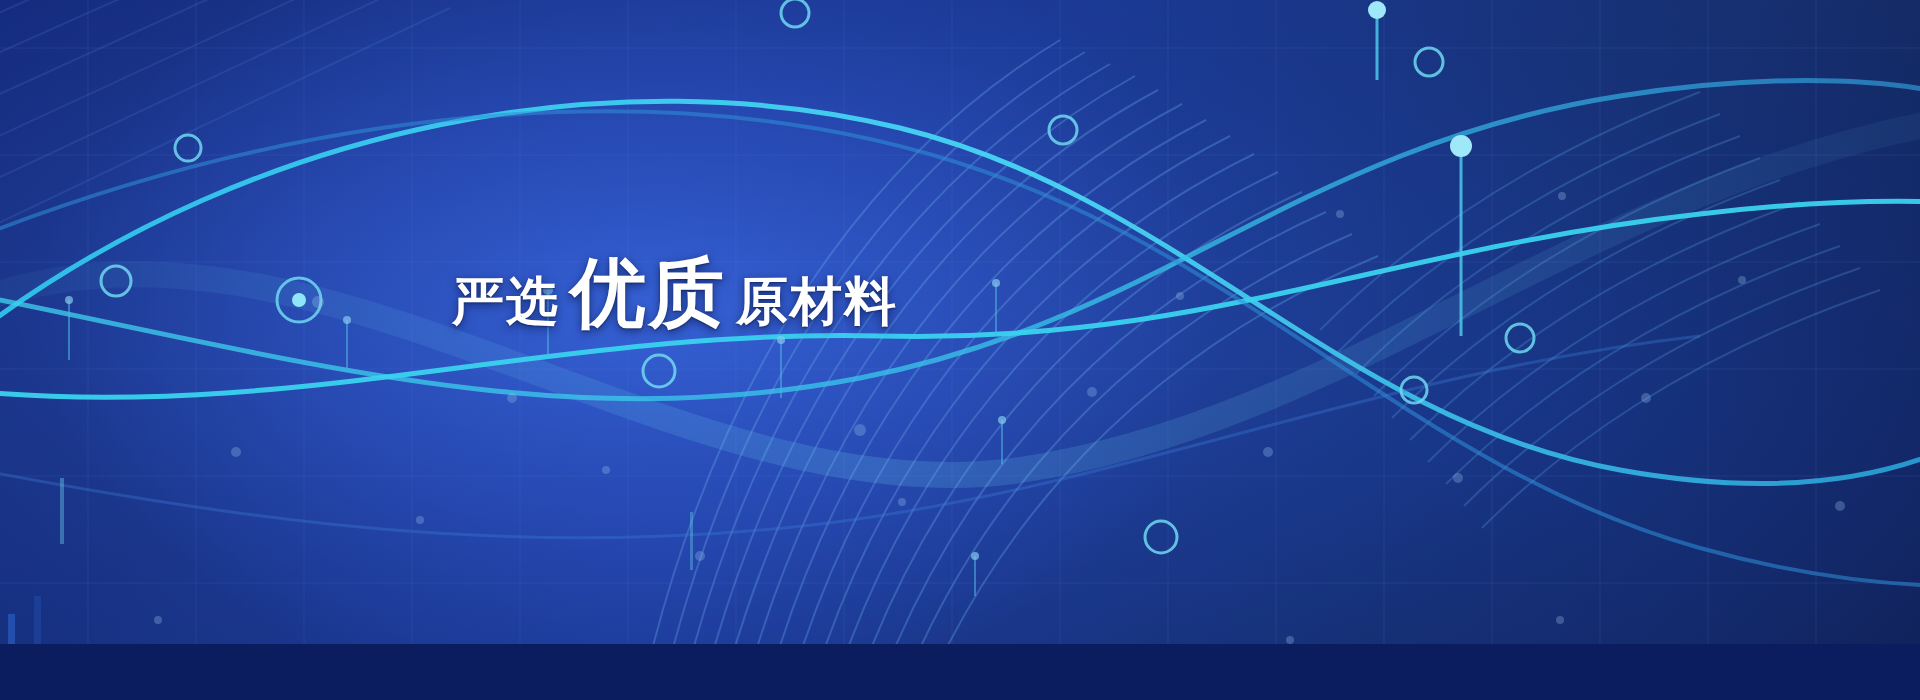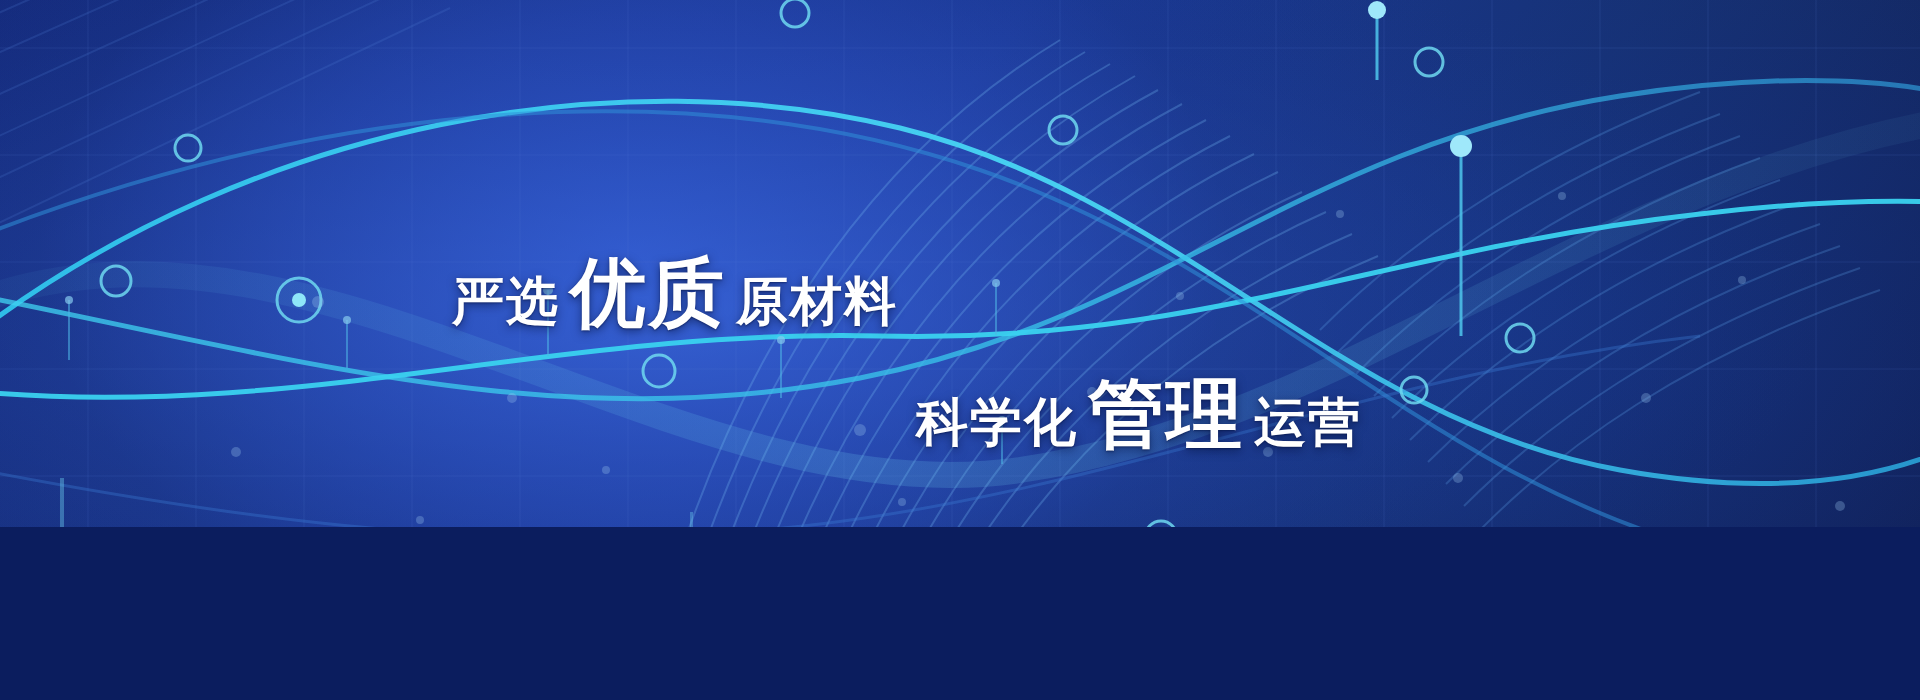--- a/index.html
+++ b/index.html
@@ -1,17 +1,17 @@
 <!DOCTYPE html>
 <html><head>
 <meta charset="utf-8">
 <style>
   html,body{margin:0;padding:0;background:#0b1d5e;}
   #banner{
-    position:relative;width:1920px;height:527px;overflow:hidden;
+    position:relative;width:1920px;height:644px;overflow:hidden;
     font-family:"Liberation Sans","DejaVu Sans",sans-serif;
     background:
       radial-gradient(ellipse 900px 620px at 33% 48%, #2b52c8 0%, rgba(37,70,180,0.72) 38%, rgba(26,52,145,0.25) 66%, rgba(20,40,120,0) 100%),
       radial-gradient(ellipse 1100px 700px at 78% 62%, rgba(23,56,150,0.55) 0%, rgba(17,40,116,0) 70%),
       linear-gradient(125deg,#142a7a 0%,#17317f 22%,#1b3a95 45%,#16306f 72%,#101f53 100%);
   }
   #banner>*{position:absolute;}
   .layer{left:0;top:0;width:1920px;height:700px;}
   .txtwrap{left:0;top:0;width:1920px;height:700px;pointer-events:none;}
   .line{
@@ -205,18 +205,15 @@
         <circle cx="1560" cy="620" r="4"></circle>
           <circle cx="1290" cy="640" r="4"></circle>
       </g>
     </g>
   </svg>
 
   <div class="txtwrap">
     <div class="line" id="line1">
       <span class="seg sm">严选</span><span class="sp"></span><span class="seg lg">优质</span><span class="sp"></span><span class="seg sm">原材料</span>
     </div>
-    <div class="line" id="line2">
-      <span class="seg sm">科学化</span><span class="sp"></span><span class="seg lg">管理</span><span class="sp"></span><span class="seg sm">运营</span>
-    </div>
   </div>
 
 </div>
 
 </body></html>

